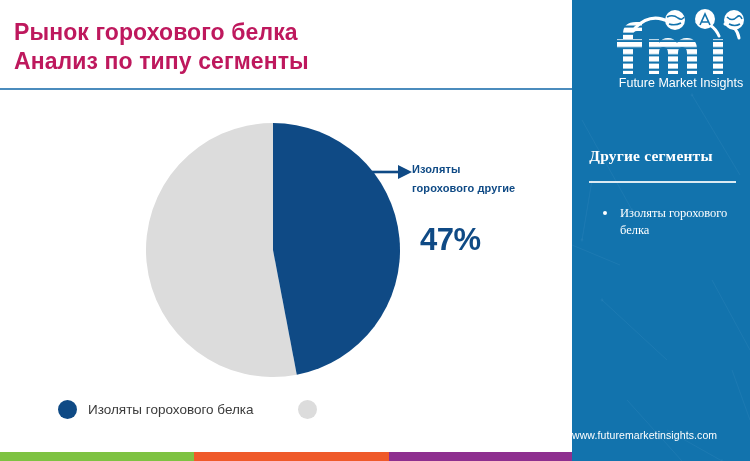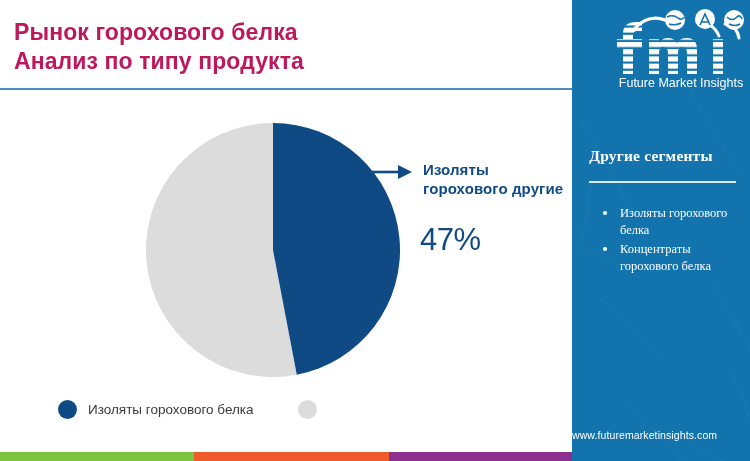--- a/index.html
+++ b/index.html
@@ -121,33 +121,32 @@
   
   .callout-arrow {
     position: absolute;
     left: 372px; top: 160px;
     width: 40px; height: 24px;
   }
   .callout-label {
     position: absolute;
     left: 412px; top: 160px;
     width: 160px;
-    font-size: 15px;
+    font-size: 11px;
     font-weight: bold;
     line-height: 19px;
     color: #0f4a85;
     letter-spacing: 0.1px;
-    margin-left: 11px;
   }
   .callout-label .l2 { display: block; }
   .callout-value {
     position: absolute;
     left: 420px; top: 222px;
     font-size: 31px;
-    font-weight: normal;
+    font-weight: bold;
     color: #0f4a85;
     letter-spacing: -0.5px;
   }
 
   
   .legend {
     position: absolute;
     left: 58px; top: 400px;
     width: 500px;
     display: flex;
@@ -179,21 +178,21 @@
   }
   .color-bar span { height: 100%; display: block; }
 </style>
 </head>
 <body>
 
 <div id="page">
 
   <div class="header-title">
     <span>Рынок горохового белка</span>
-    <span class="line2">Анализ по типу продукта</span>
+    <span class="line2">Анализ по типу сегменты</span>
   </div>
   <div class="header-rule"></div>
 
   <div class="side-panel">
     <svg class="texture" viewBox="0 0 178 461" preserveAspectRatio="none">
       <g stroke="#4a96c6" stroke-width="0.7" fill="none" opacity="0.55">
         <path d="M10 120 L60 210"></path>
         <path d="M120 95 L168 175"></path>
         <path d="M30 300 L95 360"></path>
         <path d="M140 280 L178 350"></path>
@@ -245,24 +244,20 @@
   </div>
 
   <div class="panel-heading">Другие сегменты</div>
   <div class="panel-rule"></div>
 
   <ul class="panel-list">
     <li>
       <span class="bullet"></span>
       <span>Изоляты горохового белка</span>
     </li>
-    <li>
-      <span class="bullet"></span>
-      <span>Концентраты горохового белка</span>
-    </li>
   </ul>
 
   <div class="panel-url">www.futuremarketinsights.com</div>
 
   <div class="pie-wrap">
     <svg class="pie-svg" width="256" height="256" viewBox="0 0 256 256">
 
       <path id="slice-grey" fill="#dcdcdc" d="M 128 128 L 151.80 252.75 A 127 127 0 1 1 128.00 1.00 Z"></path>
 
       <path id="slice-navy" fill="#0f4a85" d="M 128 128 L 128.00 1.00 A 127 127 0 0 1 151.80 252.75 Z"></path>

